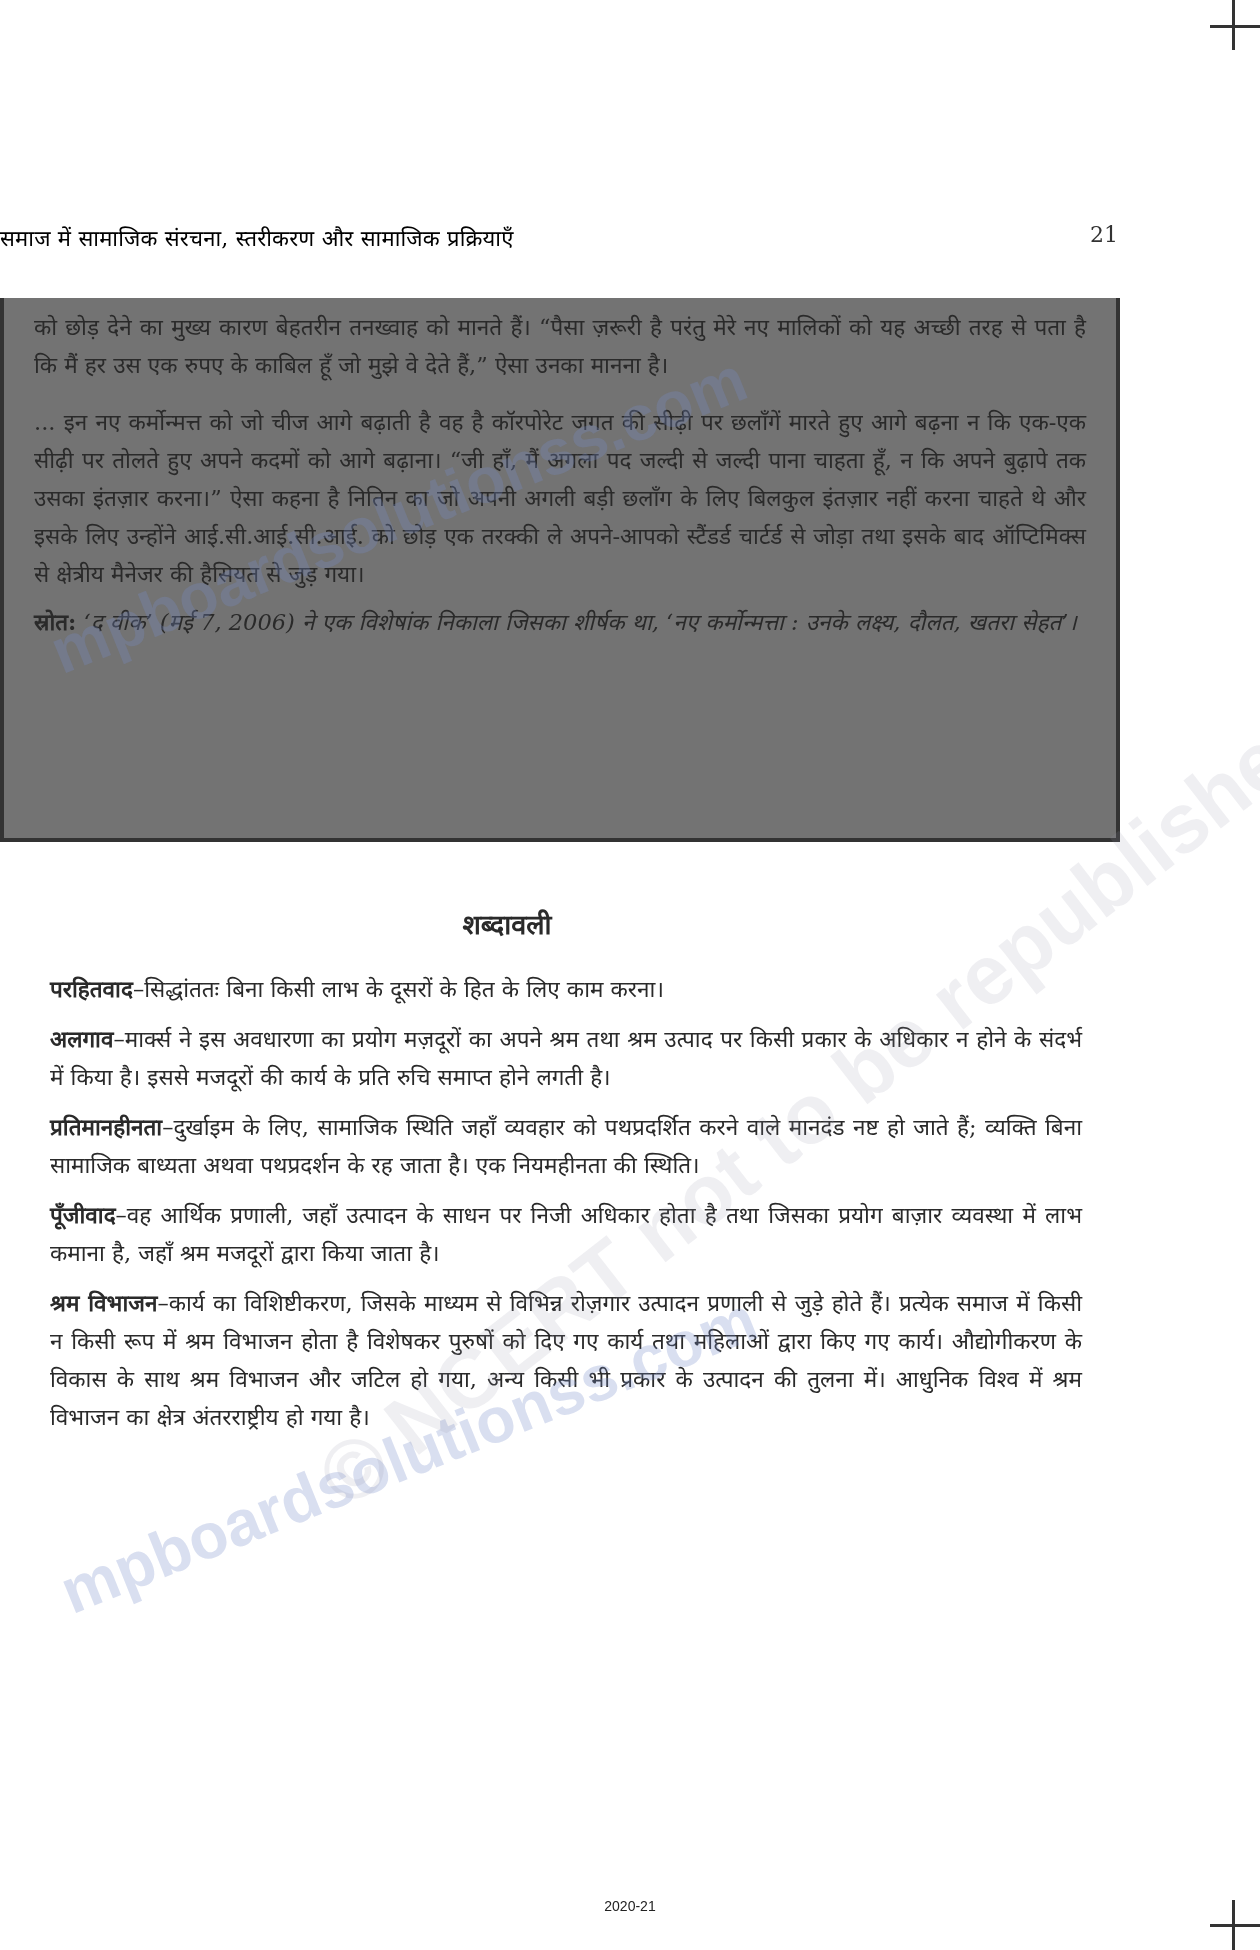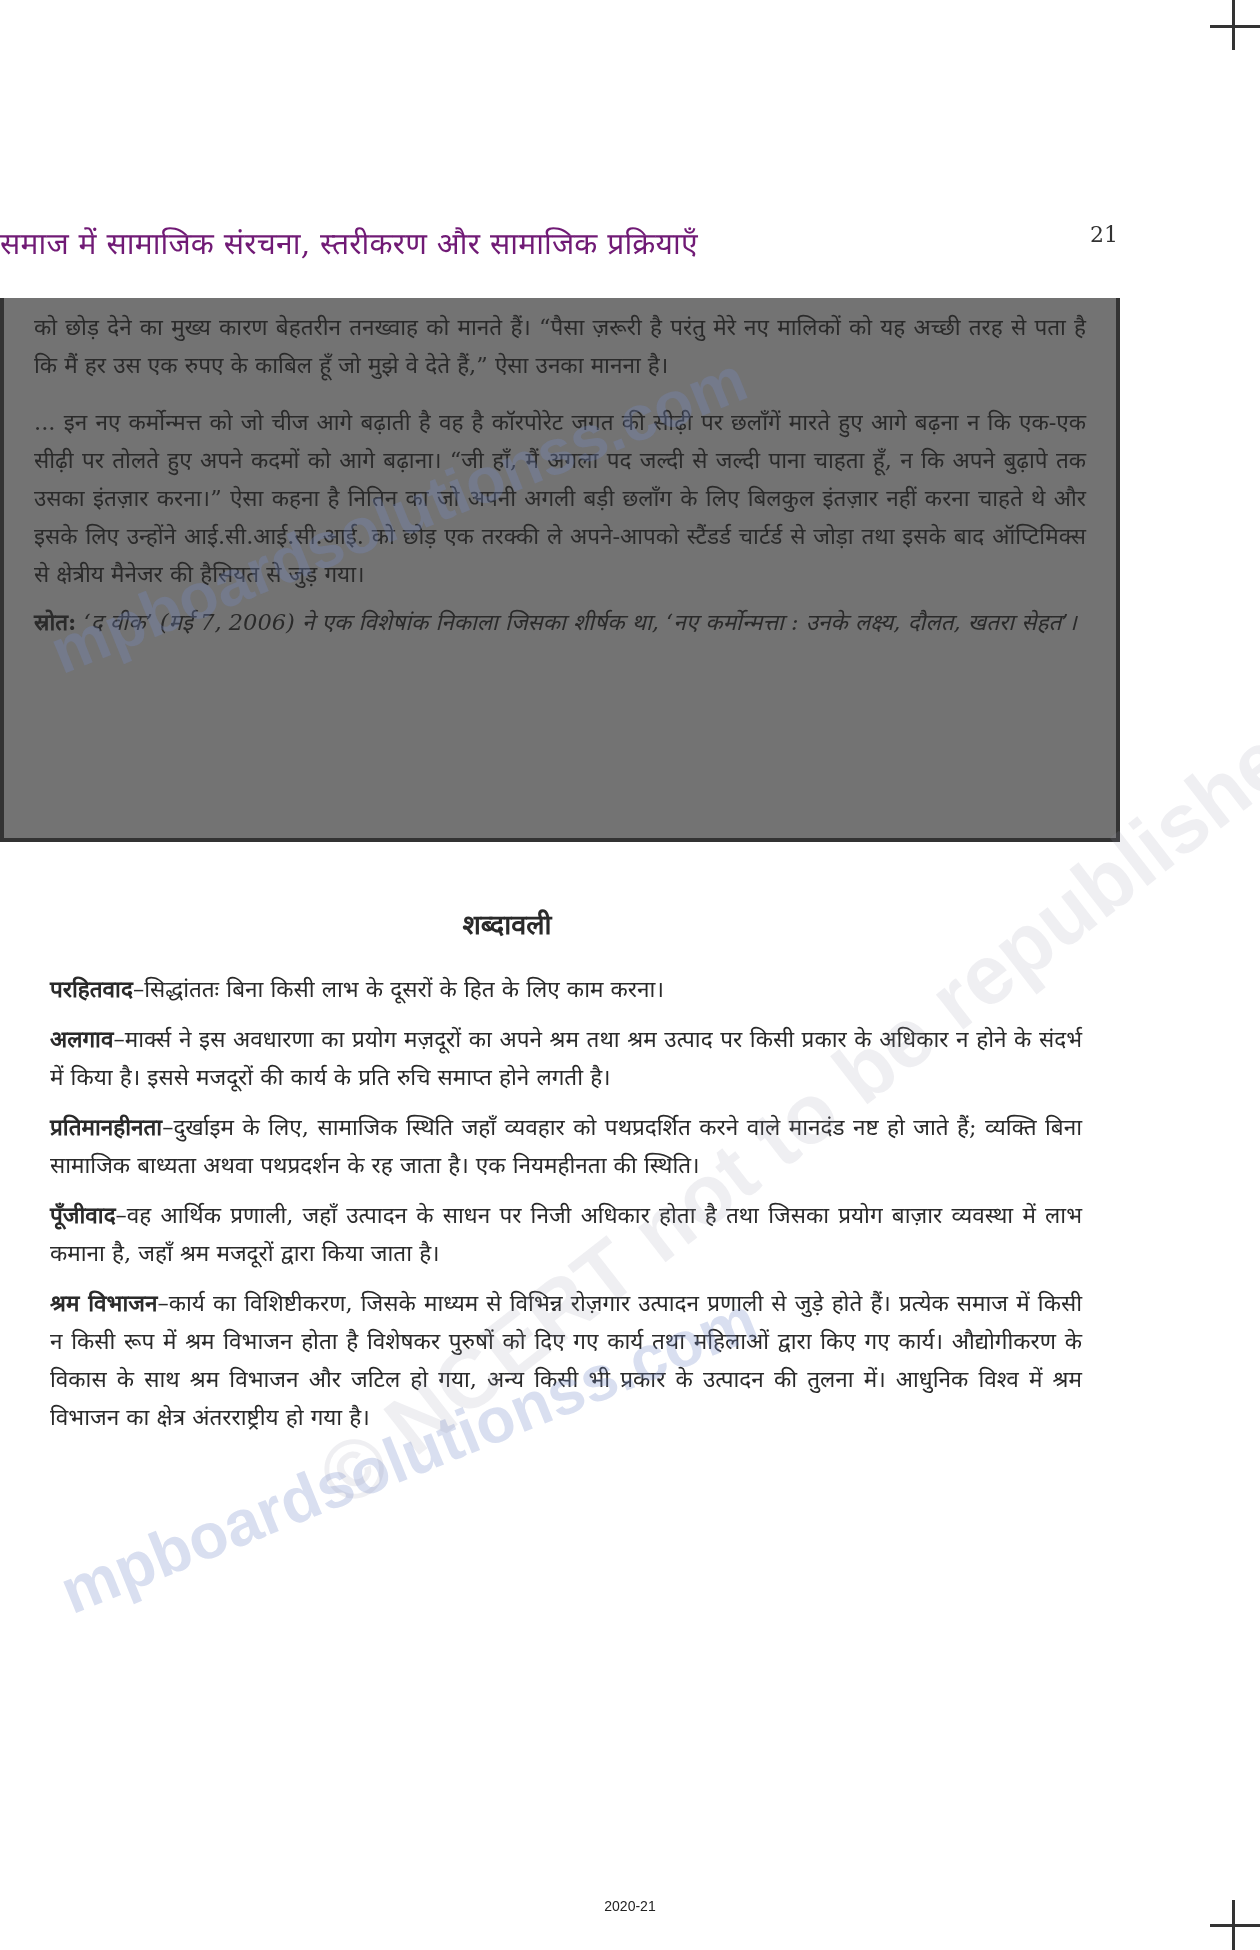--- a/index.html
+++ b/index.html
@@ -16,22 +16,22 @@
       color: #222222;
     }
     .crop-mark {
       position: absolute;
       background: #333333;
     }
     .running-head {
       position: absolute;
       left: 0;
       top: 222px;
-      font-size: 30px;
-      color: #701a75;
+      font-size: 22px;
+      color: #000000;
       letter-spacing: 0.2px;
     }
     .page-number {
       position: absolute;
       left: 1090px;
       top: 222px;
       font-size: 22px;
       color: #333;
     }
     .boxed {

